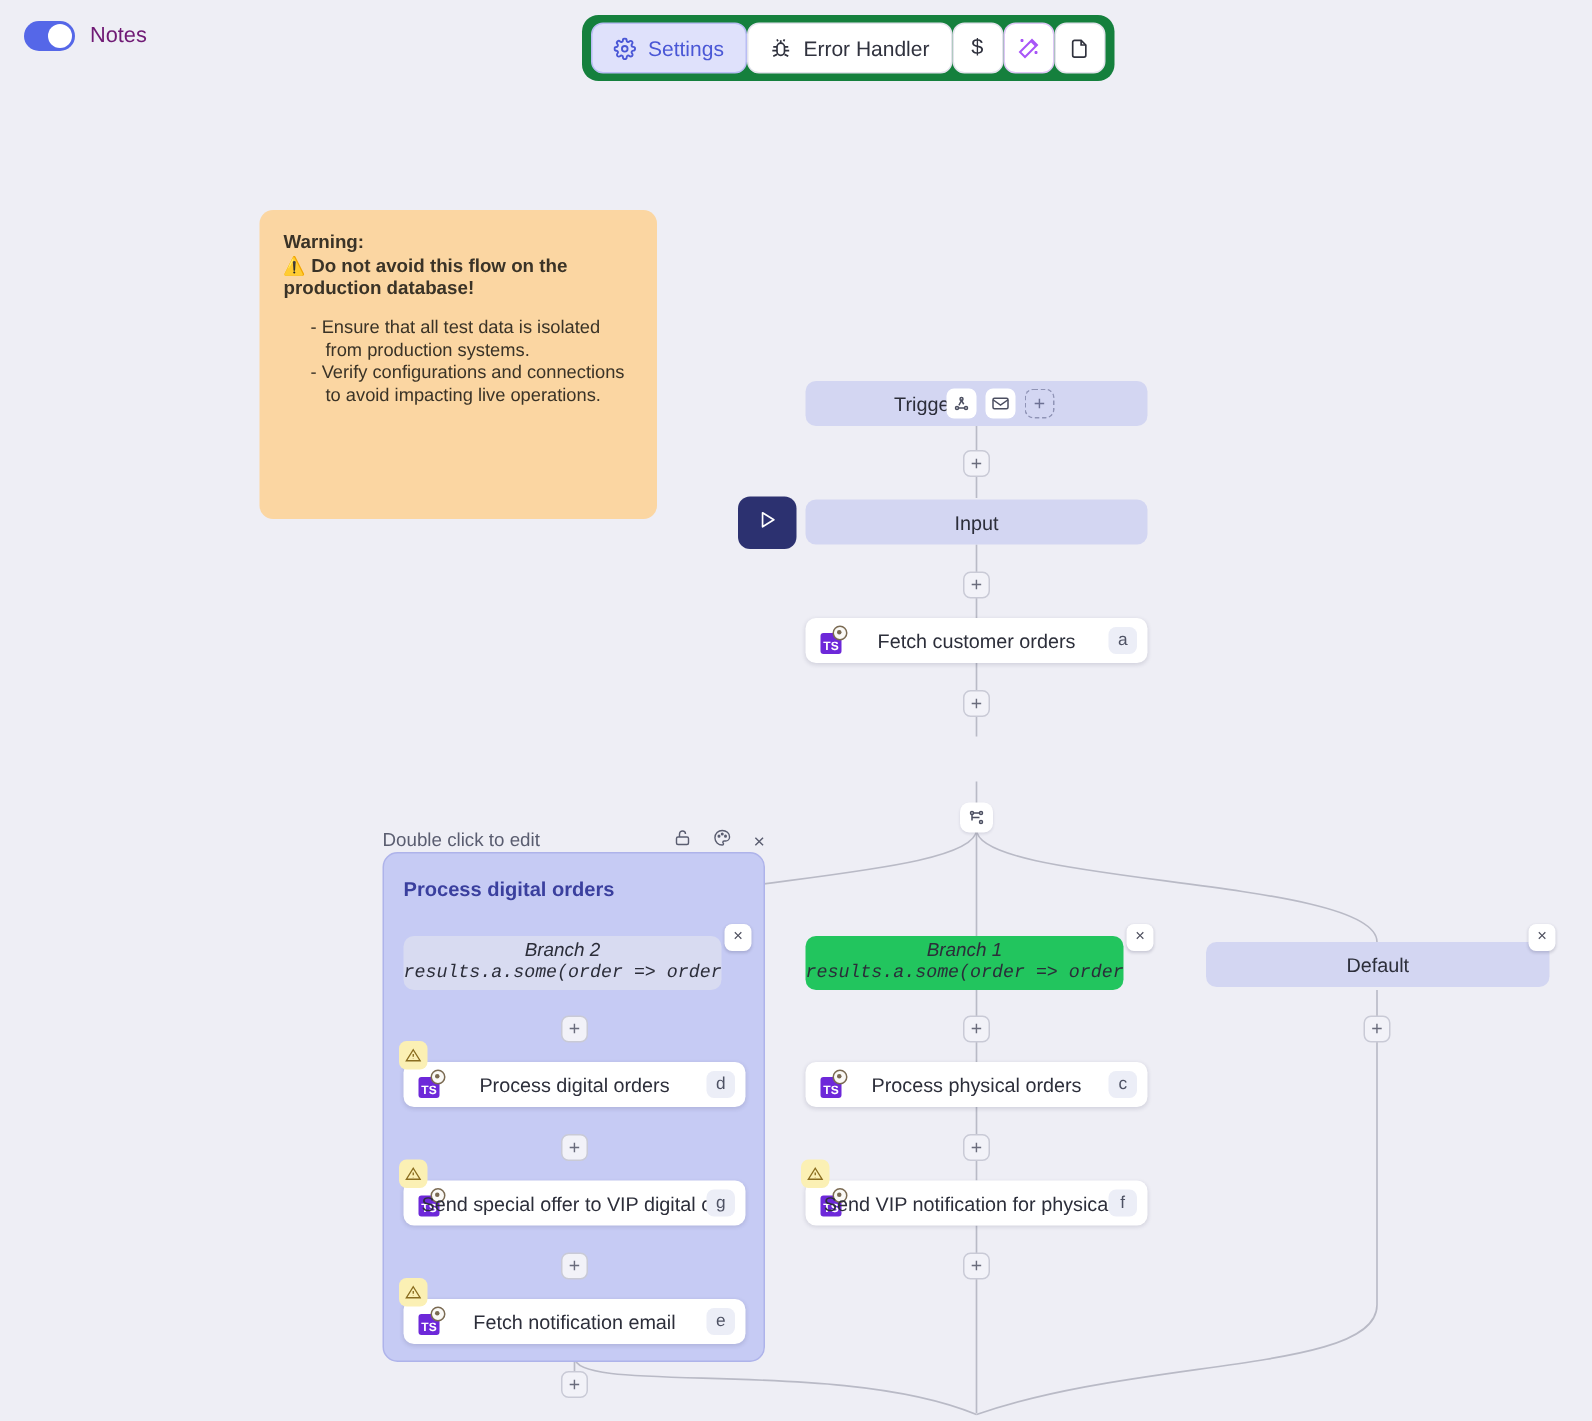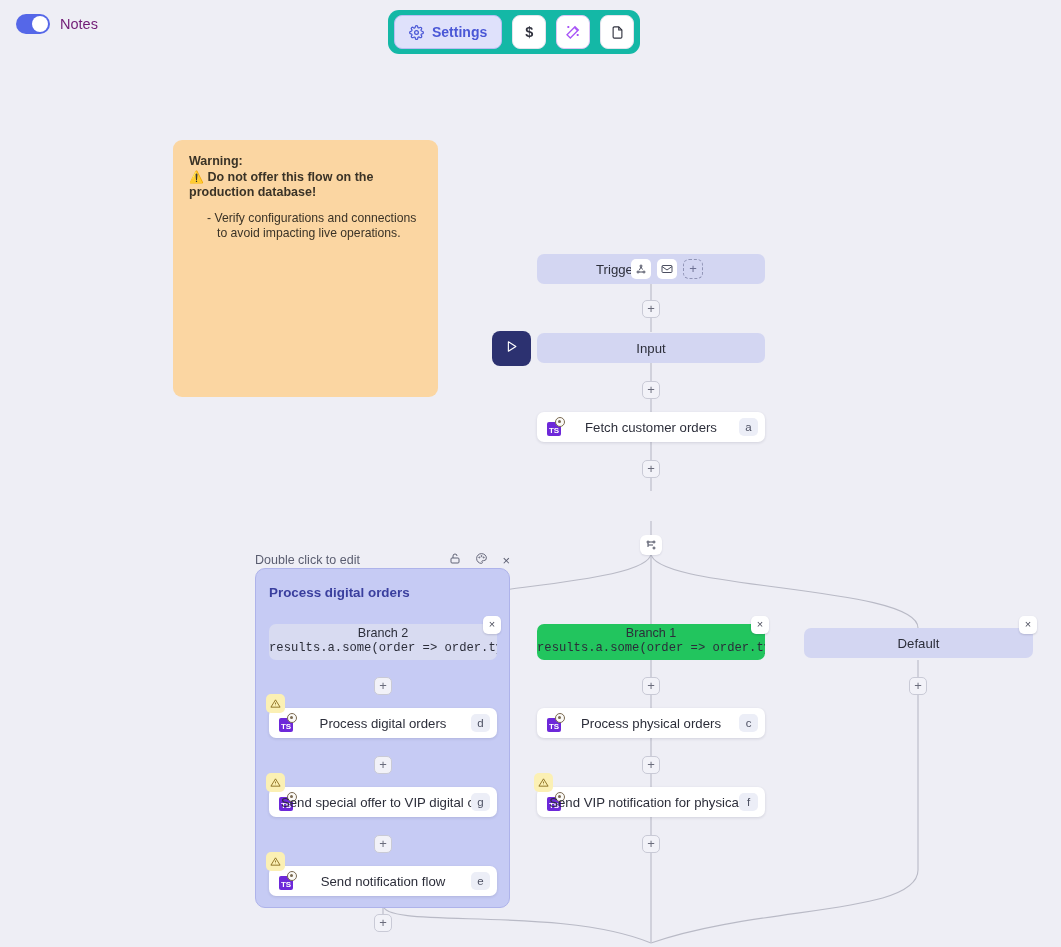--- a/index.html
+++ b/index.html
@@ -26,45 +26,44 @@
   }
   .switch .knob {
     position: absolute; right: 2px; top: 2px;
     width: 16px; height: 16px; border-radius: 50%;
     background: #fff;
   }
   .notes-label { font-size: 14.5px; color: #701a75; }
 
   .tool-group {
     position: absolute; left: 388px; top: 10px;
-    height: 44px; background: #14b8a6;
+    height: 44px; background: #15803d;
     border-radius: 11px;
-    display: flex; align-items: center; gap: 10px;
+    display: flex; align-items: center; gap: 0;
     padding: 5px 6px;
-    font-weight: bold;
   }
   .tbtn {
     height: 34px; border-radius: 8px;
     background: #ffffff; border: 1px solid #e3e3ec;
     display: flex; align-items: center; justify-content: center;
     gap: 8px; padding: 0 14px;
     font-size: 14px; color: #30323e; cursor: pointer;
     white-space: nowrap;
   }
   .tbtn.active {
     background: #dfe1fb; border: 1px solid #b9bdf4; color: #4a57d6;
   }
   .tbtn.icon-only { padding: 0; width: 34px; }
   .tbtn.accent { border: 1px solid #ddc6f5; }
   .tbtn svg { display: block; }
 
   
   .note {
     position: absolute; left: 173px; top: 140px;
-    width: 265px; height: 257px;
+    width: 265px; height: 206px;
     background: #fbd6a2; border-radius: 9px;
     padding: 14px 16px;
     color: #3a3327;
   }
   .note .hdr { font-size: 12.5px; font-weight: bold; line-height: 1.25; }
   .note .hdr .warn-emoji { font-size: 12px; }
   .note ul { margin: 10px 0 0 0; padding-left: 18px; list-style: none; }
   .note li {
     font-size: 12.2px; line-height: 1.22; margin-bottom: 0px;
     text-indent: -10px; padding-left: 10px;
@@ -148,23 +147,24 @@
     font-size: 12.5px; color: #5a5d70;
   }
   .group-toolbar .g-icons { margin-left: auto; display: flex; gap: 14px; align-items: center; }
   .group-title {
     position: absolute; left: 269px; top: 585px;
     font-size: 13.4px; font-weight: bold; color: #3a3f9e;
   }
 
   
   .branchnode {
-    position: absolute; width: 228px; height: 36px;
+    position: absolute; width: 212px; height: 36px;
     background: #d8dbf1; border-radius: 7px;
     overflow: hidden;
+    font-style: italic;
   }
   .branchnode.dark { background: #22c55e; }
   .branchnode .bn-title {
     text-align: center; font-size: 12.6px; color: #2c2e3a;
     margin-top: 2px;
   }
   .branchnode .bn-expr {
     text-align: center; font-size: 12.2px; color: #2b2d39;
     font-family: "Liberation Mono", "DejaVu Sans Mono", monospace;
     white-space: nowrap; margin-top: 1px;
@@ -220,20 +220,29 @@
       <div class="tbtn active">
         <span>
           <svg width="15" height="15" viewBox="0 0 24 24" fill="none" stroke="#4a57d6" stroke-width="2">
             <circle cx="12" cy="12" r="3"></circle>
             <path d="M19.4 15a1.65 1.65 0 0 0 .33 1.82l.06.06a2 2 0 1 1-2.83 2.83l-.06-.06a1.65 1.65 0 0 0-1.82-.33 1.65 1.65 0 0 0-1 1.51V21a2 2 0 1 1-4 0v-.09A1.65 1.65 0 0 0 9 19.4a1.65 1.65 0 0 0-1.82.33l-.06.06a2 2 0 1 1-2.83-2.83l.06-.06a1.65 1.65 0 0 0 .33-1.82 1.65 1.65 0 0 0-1.51-1H3a2 2 0 1 1 0-4h.09A1.65 1.65 0 0 0 4.6 9a1.65 1.65 0 0 0-.33-1.82l-.06-.06a2 2 0 1 1 2.83-2.83l.06.06A1.65 1.65 0 0 0 9 4.6a1.65 1.65 0 0 0 1-1.51V3a2 2 0 1 1 4 0v.09a1.65 1.65 0 0 0 1 1.51 1.65 1.65 0 0 0 1.82-.33l.06-.06a2 2 0 1 1 2.83 2.83l-.06.06a1.65 1.65 0 0 0-.33 1.82V9a1.65 1.65 0 0 0 1.51 1H21a2 2 0 1 1 0 4h-.09a1.65 1.65 0 0 0-1.51 1z"></path>
           </svg>
         </span>
         <span>Settings</span>
       </div>
 
+      <div class="tbtn">
+        <span>
+          <svg width="15" height="15" viewBox="0 0 24 24" fill="none" stroke="#30323e" stroke-width="1.8">
+            <rect x="8" y="6" width="8" height="13" rx="4"></rect>
+            <path d="M12 6V3M9 4l-1-2M15 4l1-2M8 10H4M8 14H3M8 18l-4 2M16 10h4M16 14h5M16 18l4 2"></path>
+          </svg>
+        </span>
+        <span>Error Handler</span>
+      </div>
 
       <div class="tbtn icon-only">
         <span style="font-size:14.5px;">$</span>
       </div>
 
       <div class="tbtn icon-only accent">
         <span>
           <svg width="16" height="16" viewBox="0 0 24 24" fill="none" stroke="#a855f7" stroke-width="2">
             <path d="M15 4l5 5L8 21l-5-5z"></path>
             <path d="M14 5l5 5"></path>
@@ -252,24 +261,25 @@
       </div>
 
     </div>
   </div>
 
   <div class="note">
     <div class="hdr">
       <div>Warning:</div>
       <div>
         <span class="warn-emoji">⚠️</span>
-        <span>Do not offer this flow on the production database!</span>
+        <span>Do not avoid this flow on the production database!</span>
       </div>
     </div>
     <ul>
+      <li>-  Ensure that all test data is isolated from production systems.</li>
       <li>-  Verify configurations and connections to avoid impacting live operations.</li>
     </ul>
   </div>
 
   <div class="flow">
 
     <svg class="edges">
       <g stroke="#b9bac6" stroke-width="1.1" fill="none">
         <path d="M651,284 L651,332"></path>
         <path d="M651,363 L651,412"></path>
@@ -431,21 +441,21 @@
           <path d="M12 10v4M12 17v.5"></path>
       </svg>
     </div>
     <div class="node card" style="left:269px; top:866px; width:228px;">
       <span class="left-ico">
         <span class="ts-ico">
             <span class="sq">TS</span>
             <span class="gear"></span>
           </span>
       </span>
-      <span class="center">Send notification flow</span>
+      <span class="center">Fetch notification email</span>
       <span class="badge-key">e</span>
     </div>
 
     <div class="plus" style="left:374px; top:914px;">+</div>
 
     <div class="branchnode dark" style="left:537px; top:624px;">
       <div class="bn-title">Branch 1</div>
       <div class="bn-expr">results.a.some(order =&gt; order.type</div>
     </div>
     <div class="xbtn" style="left:751px; top:616px;">×</div>

